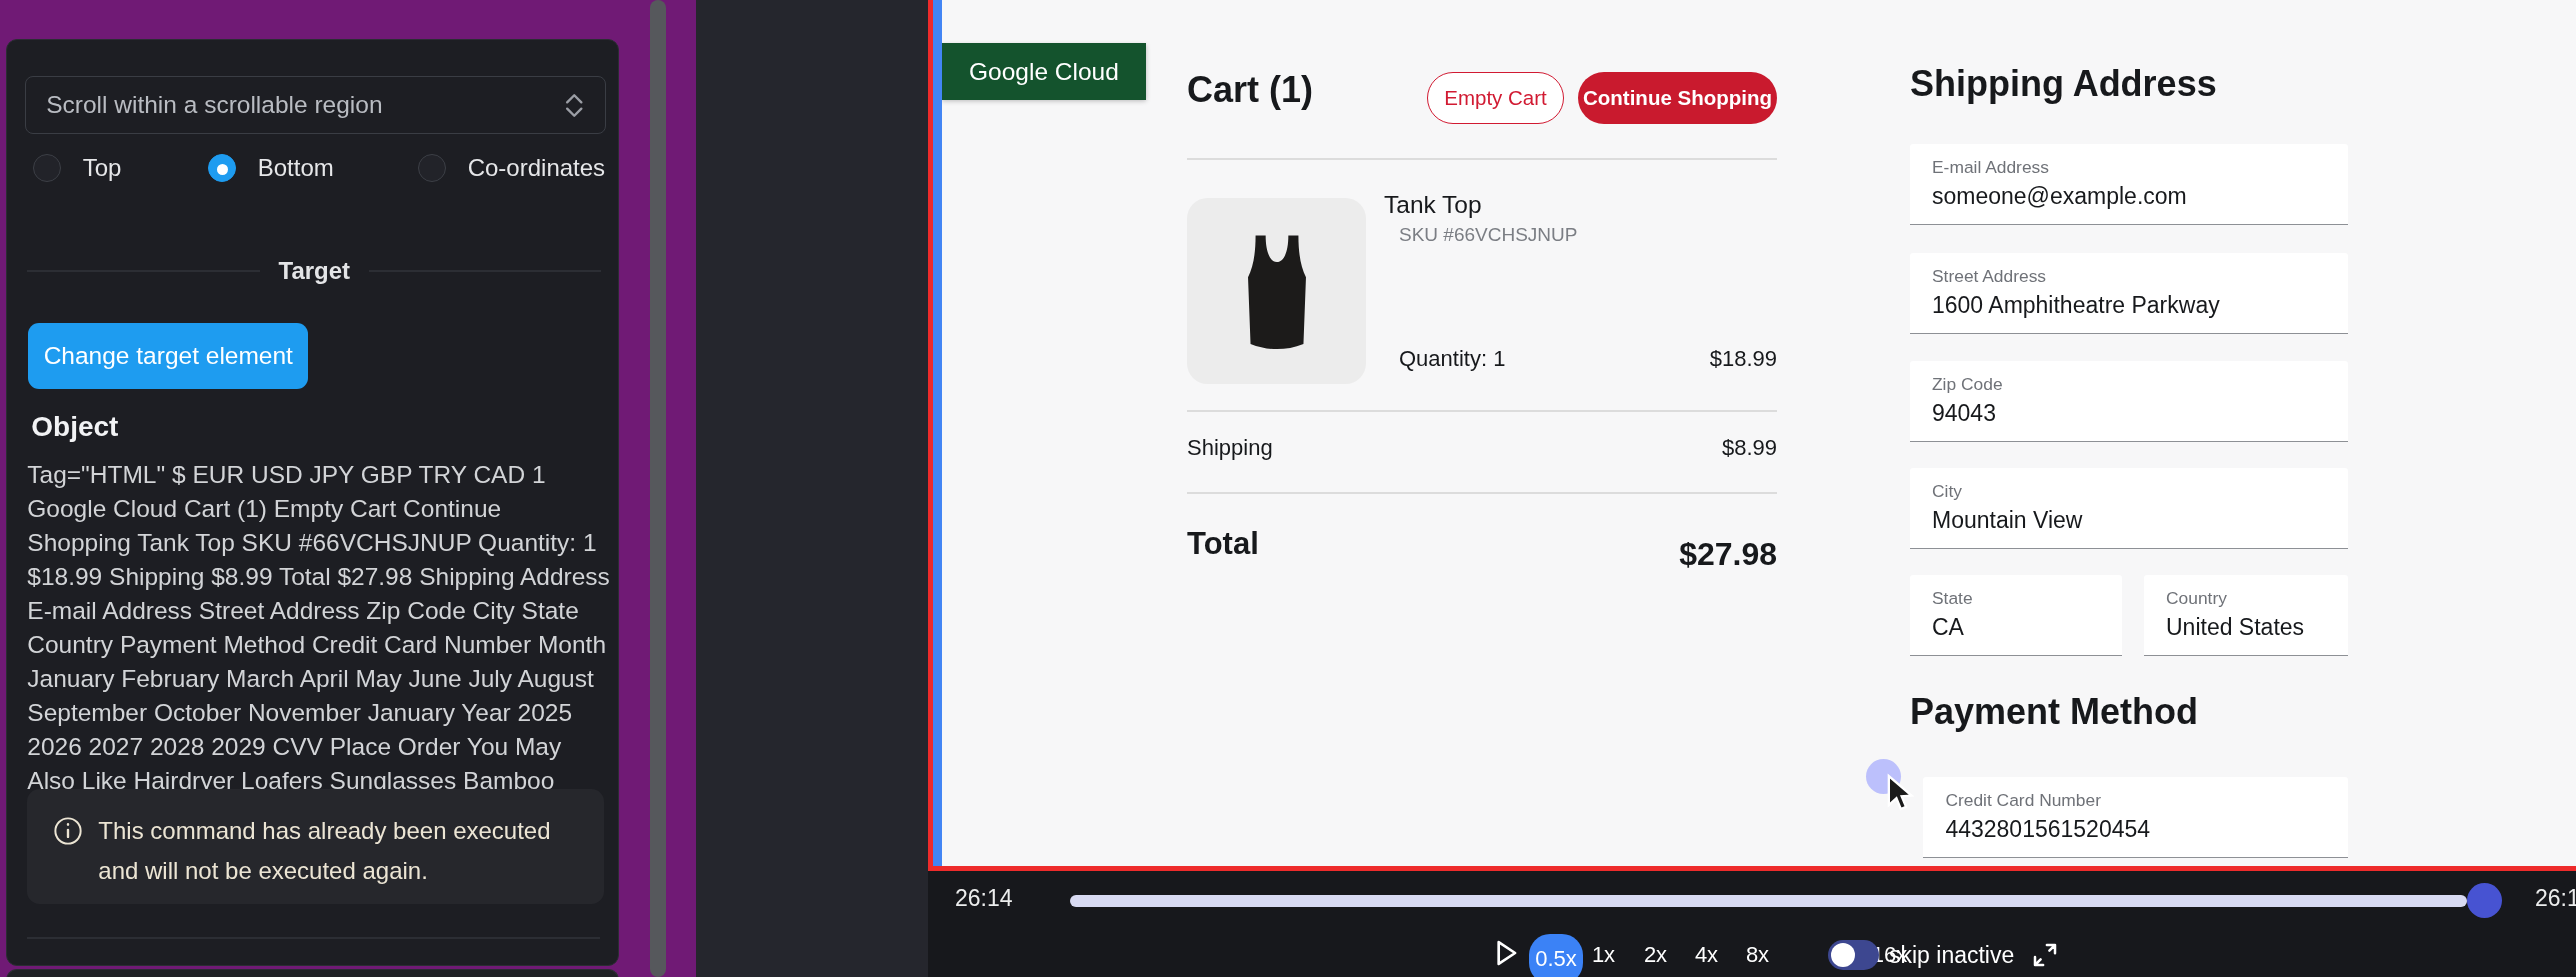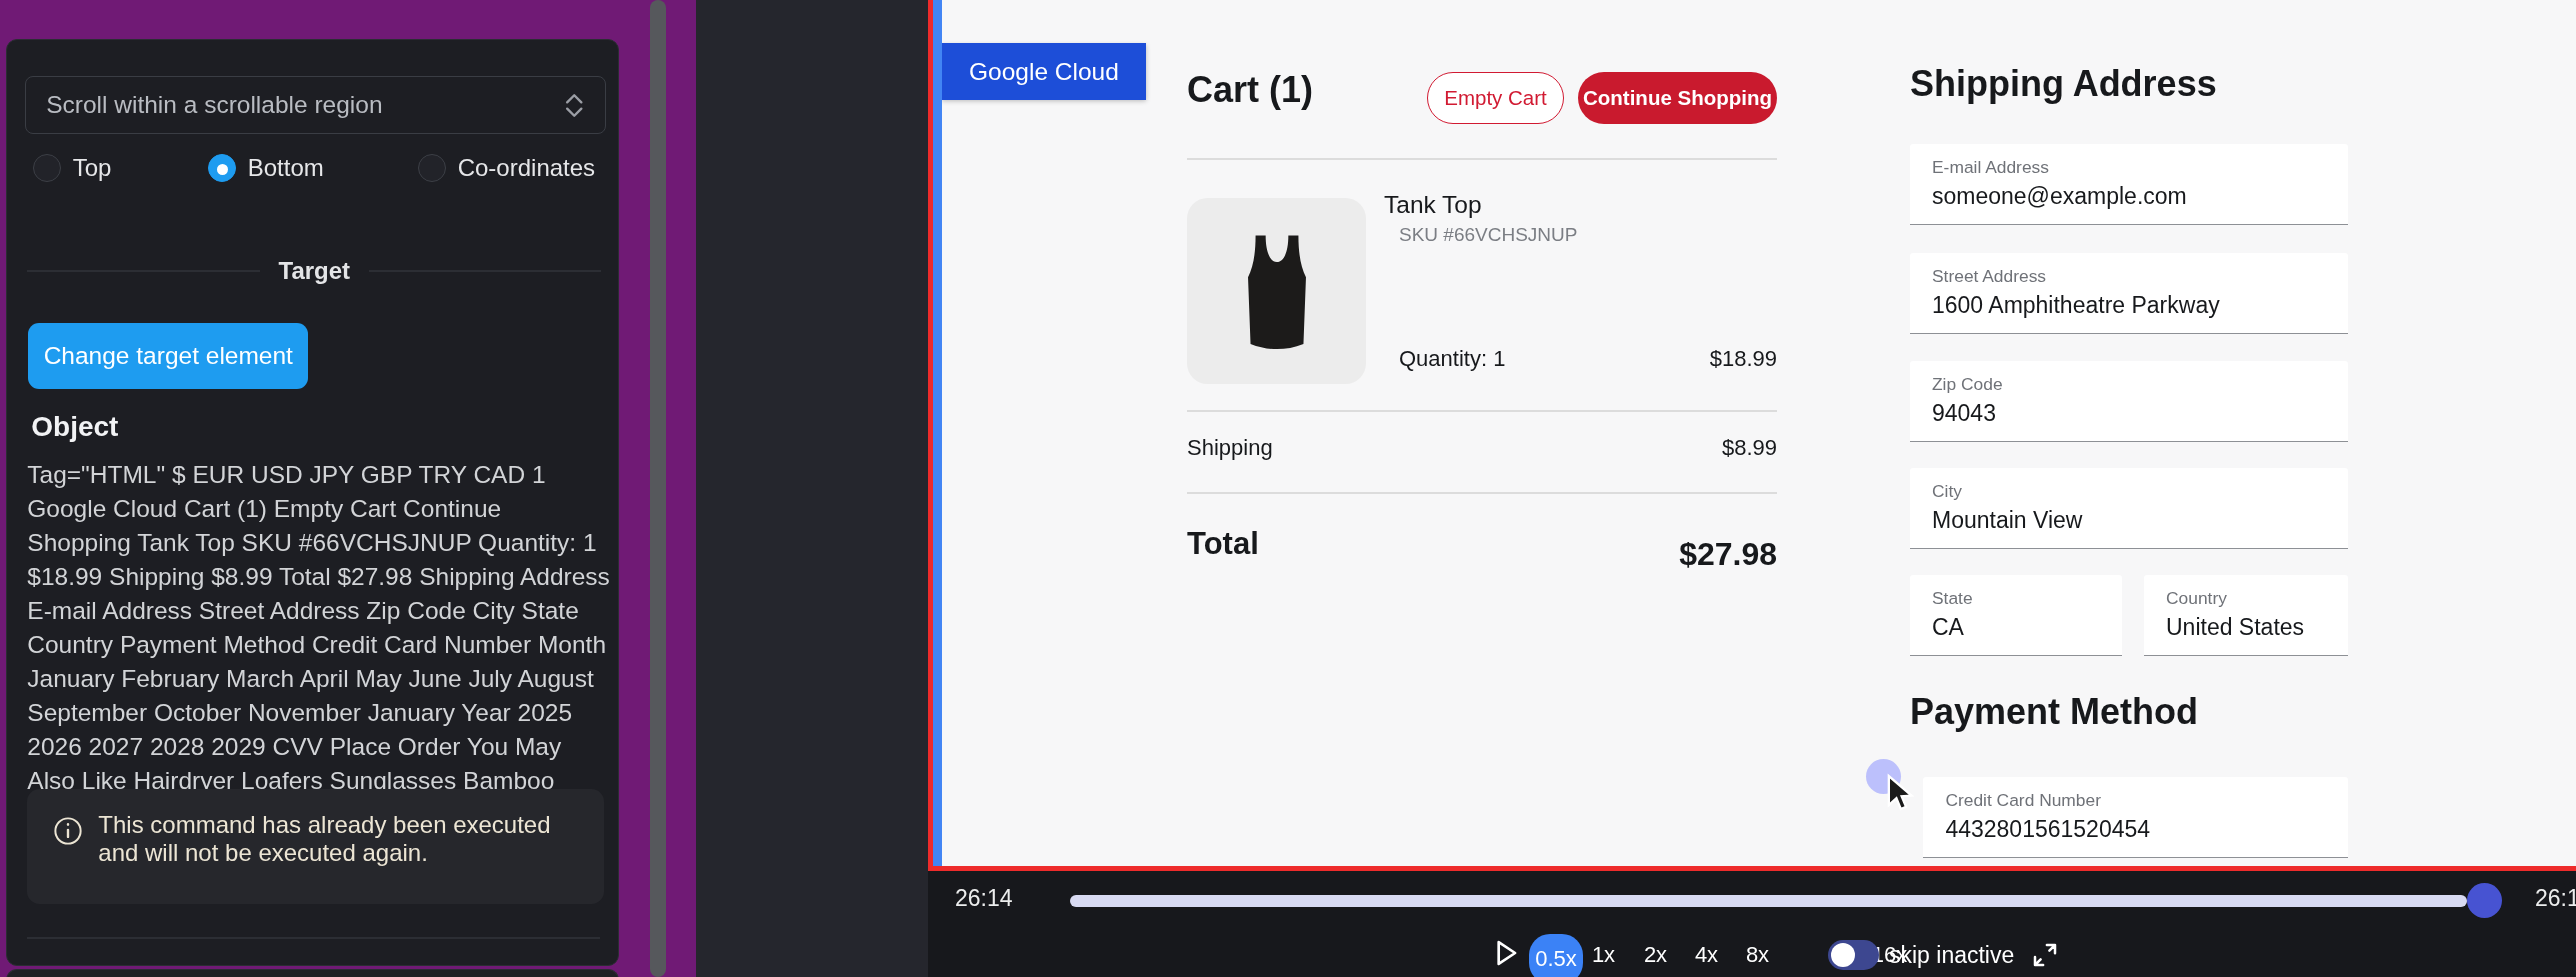--- a/index.html
+++ b/index.html
@@ -6,49 +6,49 @@
   html,body { background:#141519; }
   body { font-family:"Liberation Sans", sans-serif; }
   .root { position:relative; width:2576px; height:977px; overflow:hidden; background:#141519; }
 
   
   .sidebar-bg { position:absolute; left:0; top:0; width:696px; height:977px; background:#701a75; }
   .panel { position:absolute; left:6.3px; top:39px; width:613px; height:927px; background:#1d1e23; border:1.6px solid #2b2d33; border-radius:11px; }
   .select { position:absolute; left:17.4px; top:36px; width:581px; height:58px; border:1.6px solid #3a3d44; border-radius:8px; display:flex; align-items:center; padding:0 20.5px; color:#b9bcc2; font-size:24.5px; }
   .select .txt { flex:1; }
   .radio-row { position:absolute; left:17.4px; top:114px; width:581px; height:35px; }
-  .radio { position:absolute; top:0; display:flex; align-items:flex-end; gap:12px; }
+  .radio { position:absolute; top:0; display:flex; align-items:flex-end; gap:22px; }
   .radio .dot { width:28px; height:28px; border-radius:50%; background:#222329; border:1.6px solid #3c3f46; position:relative; }
   .radio.sel .dot { background:#1e9cf0; border-color:#1e9cf0; }
   .radio.sel .dot::after { content:""; position:absolute; left:8.7px; top:8.7px; width:11px; height:11px; border-radius:50%; background:#fff; }
   .radio .lbl { color:#e6e7e9; font-size:24px; }
   .target-row { position:absolute; left:20px; top:215px; width:574px; height:32px; display:flex; align-items:center; gap:19px; }
   .target-row .line { flex:1; height:1.6px; background:#2c2e34; }
   .target-row .cap { color:#e4e5e7; font-size:24px; font-weight:700; }
   .change-btn { position:absolute; left:21px; top:283px; width:280px; height:66px; background:#1e9cf0; border:none; border-radius:11px; color:#fff; font-size:24.5px; font-family:"Liberation Sans",sans-serif; }
   .obj-h { position:absolute; left:24px; top:371px; color:#f2f3f5; font-size:28px; font-weight:700; }
   .obj-p { position:absolute; left:20px; top:418px; width:584px; color:#d2d4d7; font-size:24.5px; line-height:34px; }
   .notice { position:absolute; left:20px; top:749px; width:577px; height:115px; background:#26272c; border-radius:12.6px; }
   .notice .ic { position:absolute; left:26px; top:27px; }
-  .notice .tx { position:absolute; left:71px; top:22px; width:474px; color:#ece5d4; font-size:24px; line-height:28px; }
+  .notice .tx { position:absolute; left:71px; top:22px; width:474px; color:#ece5d4; font-size:24px; line-height:40px; }
   .panel-div { position:absolute; left:20px; top:897px; width:573px; height:1.6px; background:#2c2e34; }
   .next-panel { position:absolute; left:6.3px; top:969px; width:613px; height:11px; background:#1f2025; border:1.6px solid #2b2d33; border-radius:11px 11px 0 0; }
   .scroll-thumb { position:absolute; left:650px; top:0; width:16px; height:977px; background:#56585c; border-radius:8px; }
 
   
   .stage { position:absolute; left:696px; top:0; width:232px; height:977px; background:#25262d; }
 
   
   .red-v { position:absolute; left:928px; top:0; width:4.7px; height:871px; background:#ee2b2b; }
   .red-h { position:absolute; left:928px; top:866px; width:1648px; height:4.7px; background:#ee2b2b; }
   .blue-v { position:absolute; left:933px; top:0; width:8.7px; height:866px; background:#4285f4; }
 
   
   .page { position:absolute; left:942px; top:0; width:1634px; height:866px; background:#f7f7f8; }
-  .badge { position:absolute; left:0; top:43px; height:57px; padding:0 27px; background:#1d4ed8; color:#fff; font-size:24.5px; display:flex; align-items:center; box-shadow:0 1.6px 4.7px rgba(0,0,0,.25); }
+  .badge { position:absolute; left:0; top:43px; height:57px; padding:0 27px; background:#14532d; color:#fff; font-size:24.5px; display:flex; align-items:center; box-shadow:0 1.6px 4.7px rgba(0,0,0,.25); }
   .cart-col { position:absolute; left:245px; top:0; width:590px; height:866px; }
   .cart-title { position:absolute; left:0; top:69px; font-size:36px; font-weight:700; color:#17191c; }
   .btn-outline { position:absolute; right:213px; top:72px; width:137px; height:52px; border:1.6px solid #d11a32; border-radius:26px; background:#fff; color:#d11a32; font-size:20.5px; font-family:"Liberation Sans",sans-serif; }
   .btn-fill { position:absolute; right:0; top:72px; width:199px; height:52px; border:none; border-radius:26px; background:#c91a2e; color:#fff; font-size:20.5px; font-weight:700; font-family:"Liberation Sans",sans-serif; }
   .hr { position:absolute; left:0; right:0; height:1.6px; background:#dcdcdc; }
   .prod-img { position:absolute; left:0; top:198px; width:179px; height:186px; border-radius:20.5px; background:#ececec; display:flex; align-items:center; justify-content:center; }
   .prod-name { position:absolute; left:197px; top:191px; font-size:24.5px; color:#17191c; }
   .prod-sku { position:absolute; left:212px; top:224px; font-size:19px; color:#7b7e84; }
   .prod-qty { position:absolute; left:212px; top:346px; font-size:22px; color:#17191c; }
   .prod-price { position:absolute; right:0; top:346px; font-size:22px; color:#17191c; }

